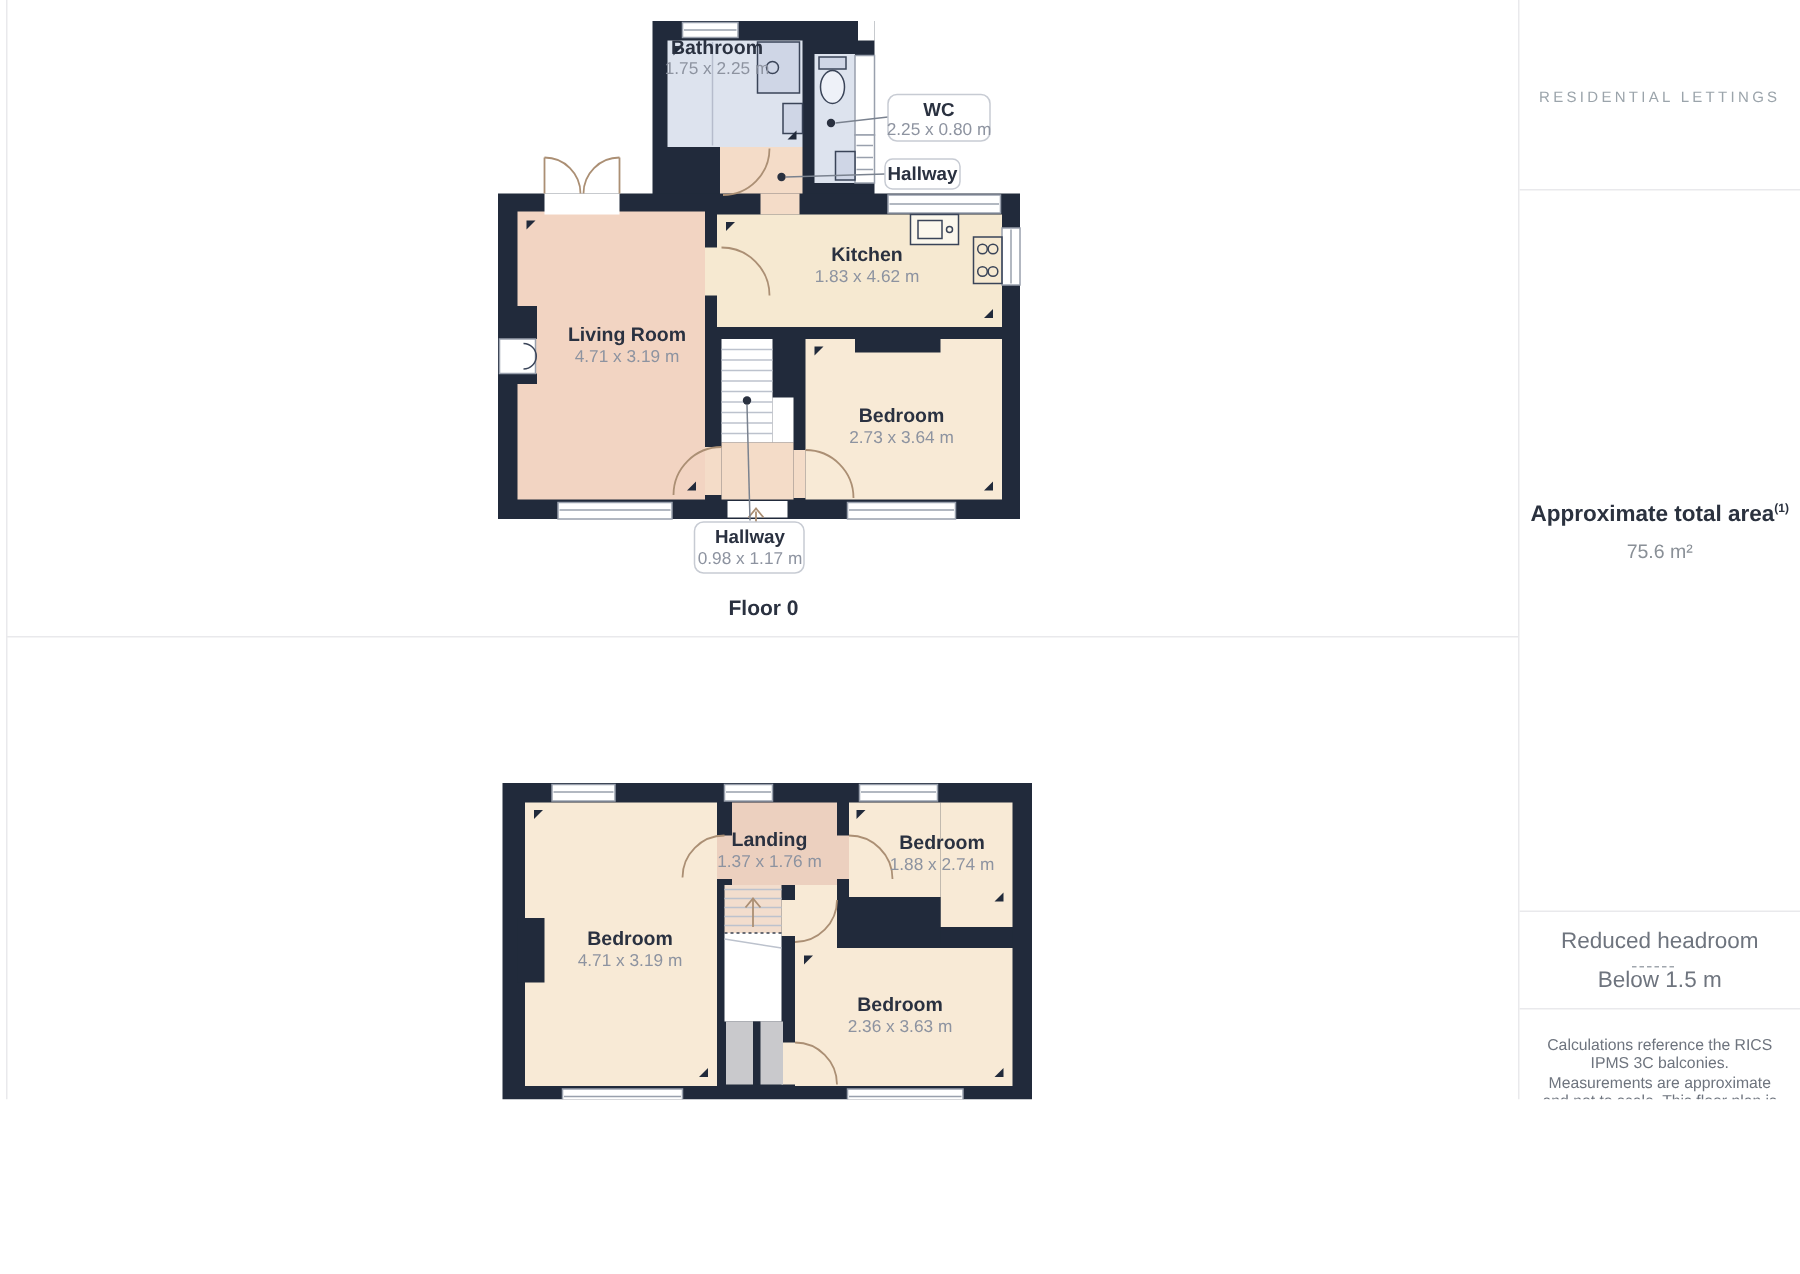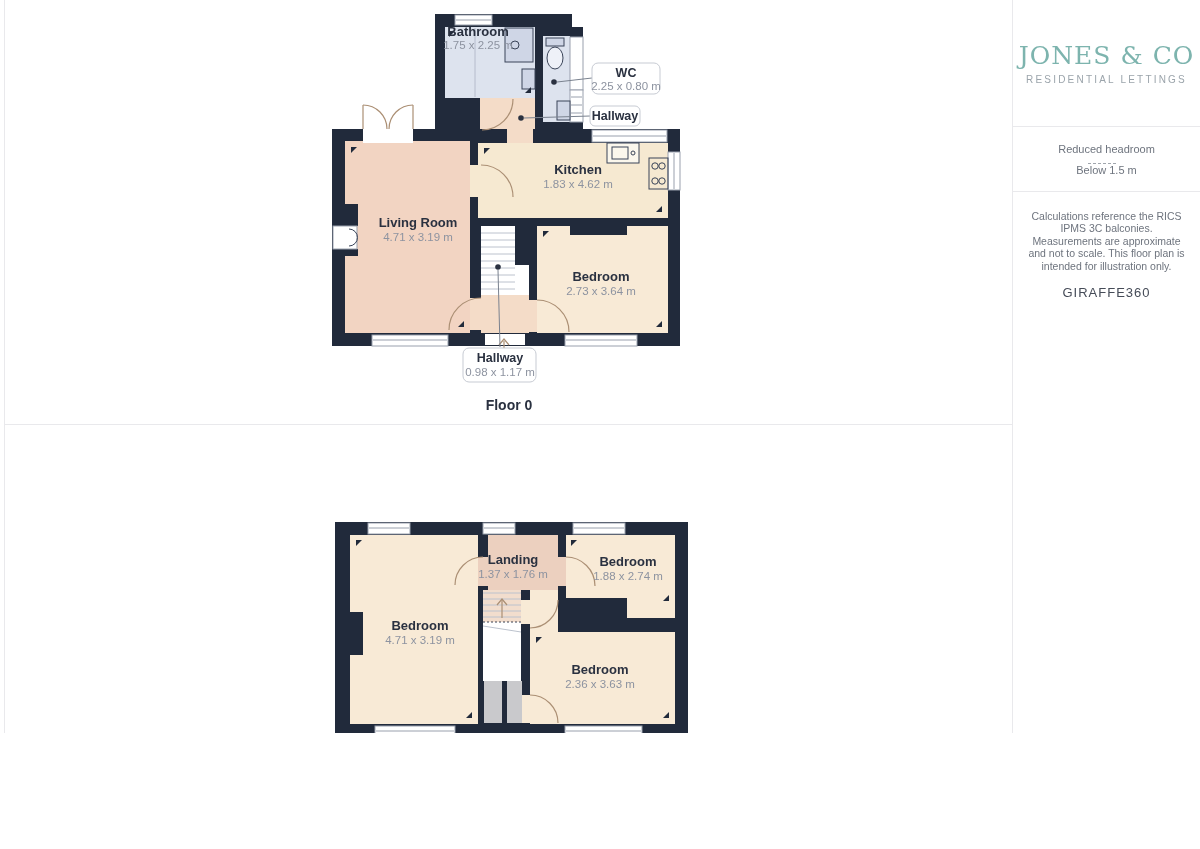--- a/index.html
+++ b/index.html
@@ -36,21 +36,21 @@
   .sidebar{position:absolute;left:1012px;top:0;width:187px;height:845px;border-left:1px solid #e9e9ec;display:flex;flex-direction:column;}
   .sidebar section{display:flex;flex-direction:column;align-items:center;justify-content:center;text-align:center;}
   .s-logo{height:126px;}
   .logo-name{font-family:"DejaVu Serif","Liberation Serif",serif;font-size:25px;letter-spacing:1px;color:#7db4ae;white-space:nowrap;}
   .logo-tag{font-size:10px;letter-spacing:2.2px;color:#9ba4ab;margin-top:4px;white-space:nowrap;}
   .s-area{height:481px;border-top:1px solid #e9e9ec;padding-bottom:26px;box-sizing:border-box;}
   .area-title{font-size:15px;font-weight:700;color:#2b323f;}
   .area-title sup{font-size:8px;}
   .area-value{font-size:13px;color:#8a9097;margin-top:9px;}
   .s-foot{height:48px;border-top:1px solid #e9e9ec;font-size:11px;color:#6e747e;}
-  .s-headroom{height:64px;border-top:1px solid #e9e9ec;font-size:11px;color:#6e747e;}
+  .s-headroom{height:64px;border-top:1px solid #e9e9ec;font-size:15px;color:#6e747e;}
   .hr-row{margin-top:8px;display:flex;align-items:center;flex-direction:column;}
   .dash{display:inline-block;width:28px;border-top:1px dashed #a0a6ad;margin-right:9px;}
   .s-disclaimer{height:126px;border-top:1px solid #e9e9ec;}
   .s-disclaimer p{margin:0;width:158px;font-size:10.5px;line-height:12.5px;color:#6e747e;}
   .credit{margin-top:13px;font-size:13px;letter-spacing:1px;color:#454b57;}
   .credit b{font-weight:400;text-align:right;}
 </style>
 </head>
 <body>
 
@@ -306,24 +306,27 @@
       <text class="floor-label" x="508" y="831">Floor 1</text>
     </g>
   </svg>
 
   <div class="vline" style="left:4px;top:0;height:845px;"></div>
   <div class="hline" style="left:4px;top:424px;width:1008px;"></div>
   <div class="hline" style="left:4px;top:845px;width:1195px;"></div>
 
   <div class="sidebar">
     <section class="s-logo">
-      <div class="logo-name">JONES &amp; CO</div>
       <div class="logo-tag">RESIDENTIAL LETTINGS</div>
     </section>
 
+    <section class="s-area">
+      <div class="area-title"><span>Approximate total area</span><sup>(1)</sup></div>
+      <div class="area-value">75.6 m²</div>
+    </section>
 
 
     <section class="s-headroom">
       <div>Reduced headroom</div>
       <div class="hr-row">
         <span class="dash"></span>
         <span>Below 1.5 m</span>
       </div>
     </section>
 

